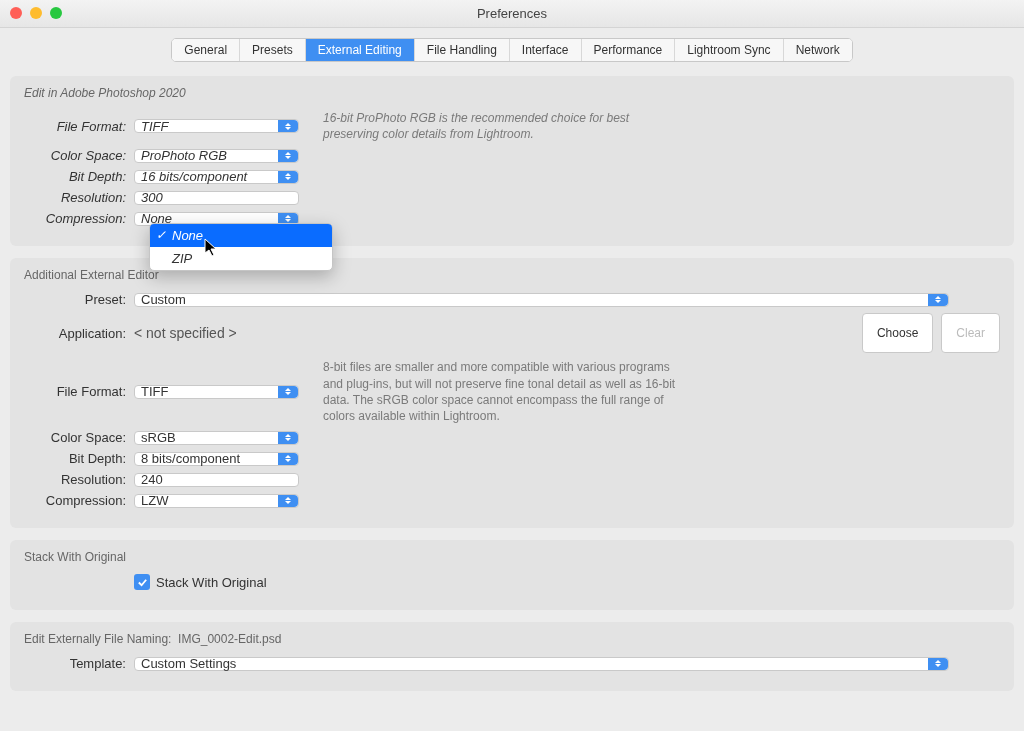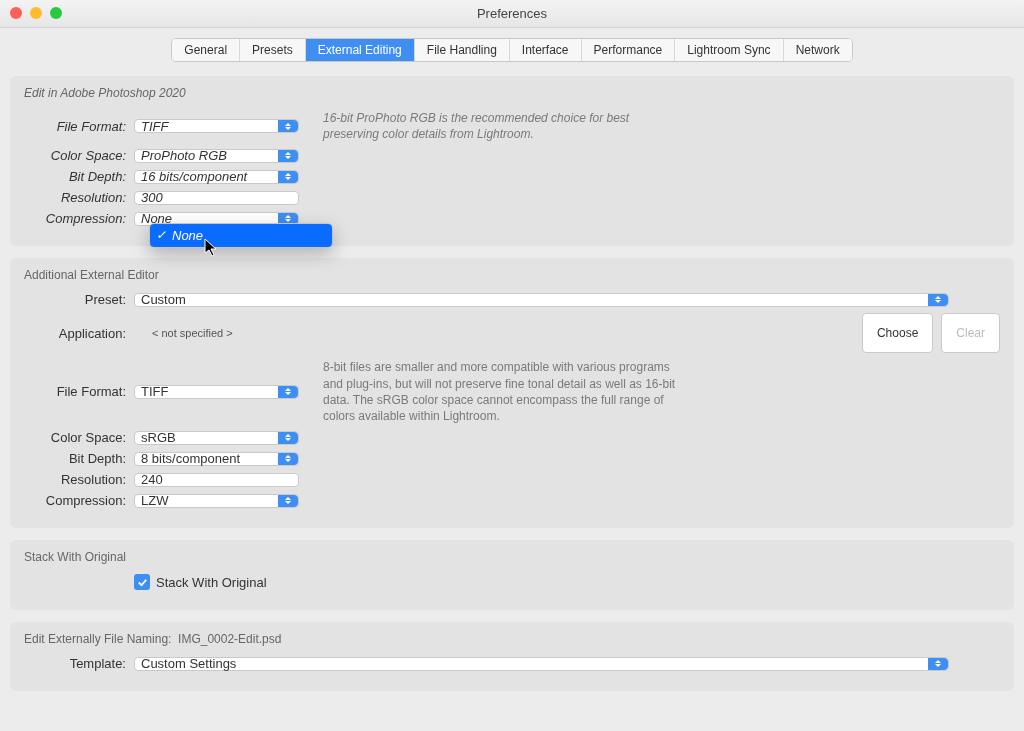--- a/index.html
+++ b/index.html
@@ -171,20 +171,21 @@
   <div class="row">
     <div class="label">Compression:</div>
     <div class="select">
       <span>None</span>
       <span class="arrow"></span>
     </div>
   </div>
 
   <div class="dropdown">
     <div class="item selected">None</div>
+    <div class="item">ZIP</div>
   </div>
   <div class="cursor">
     <svg width="16" height="20" viewBox="0 0 16 20">
         <path d="M1 1 L1 15 L5 12 L8 18 L10 17 L7 11 L12 11 Z" fill="#000" stroke="#fff" stroke-width="1"></path>
       </svg>
   </div>
 </div>
 
 <div class="panel">
   <div class="panel-title">Additional External Editor</div>
@@ -192,21 +193,21 @@
   <div class="row">
     <div class="label">Preset:</div>
     <div class="select wide-select">
       <span>Custom</span>
       <span class="arrow"></span>
     </div>
   </div>
 
   <div class="row">
     <div class="label">Application:</div>
-    <div style="font-size:11px;color:#555;margin-left:18px;">&lt; not specified &gt;</div>
+    <div style="font-size:14px;color:#555;">&lt; not specified &gt;</div>
     <div class="right-btns">
       <div class="btn">Choose</div>
       <div class="btn disabled">Clear</div>
     </div>
   </div>
 
   <div class="row">
     <div class="label">File Format:</div>
     <div class="select">
       <span>TIFF</span>

